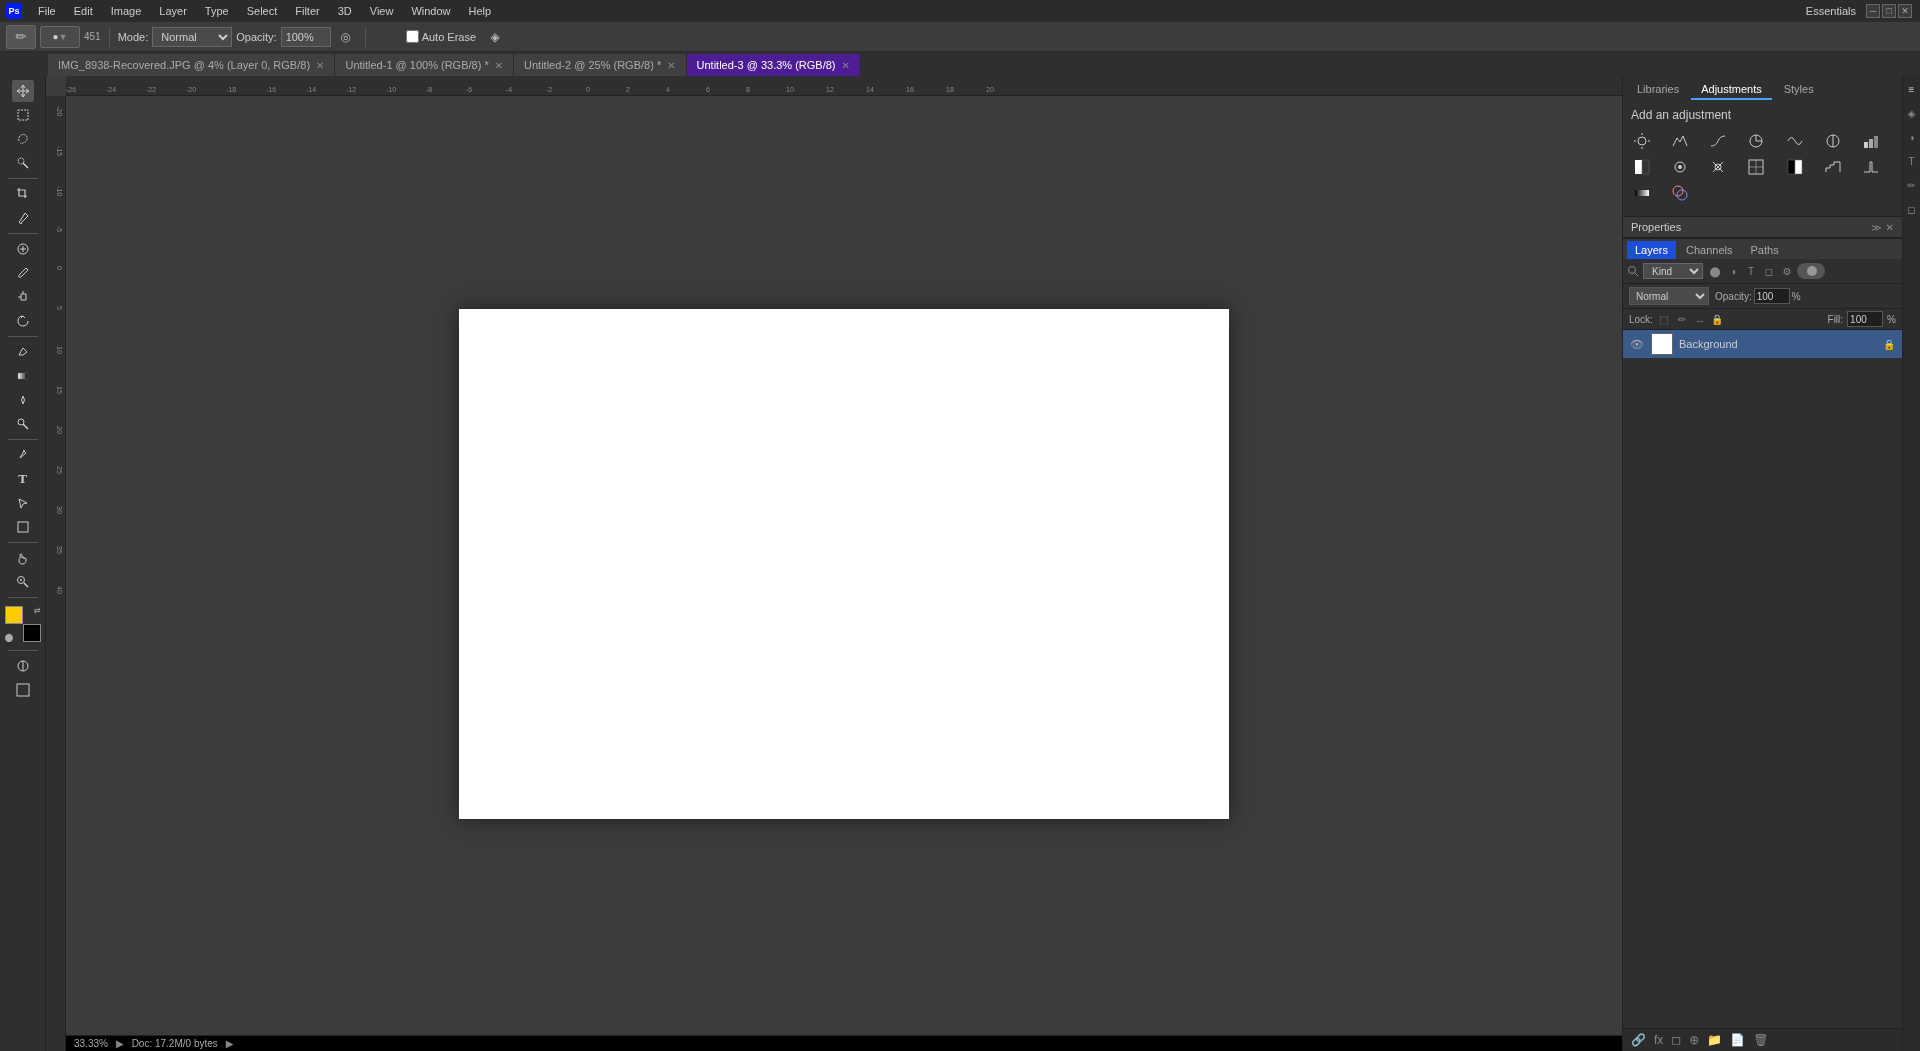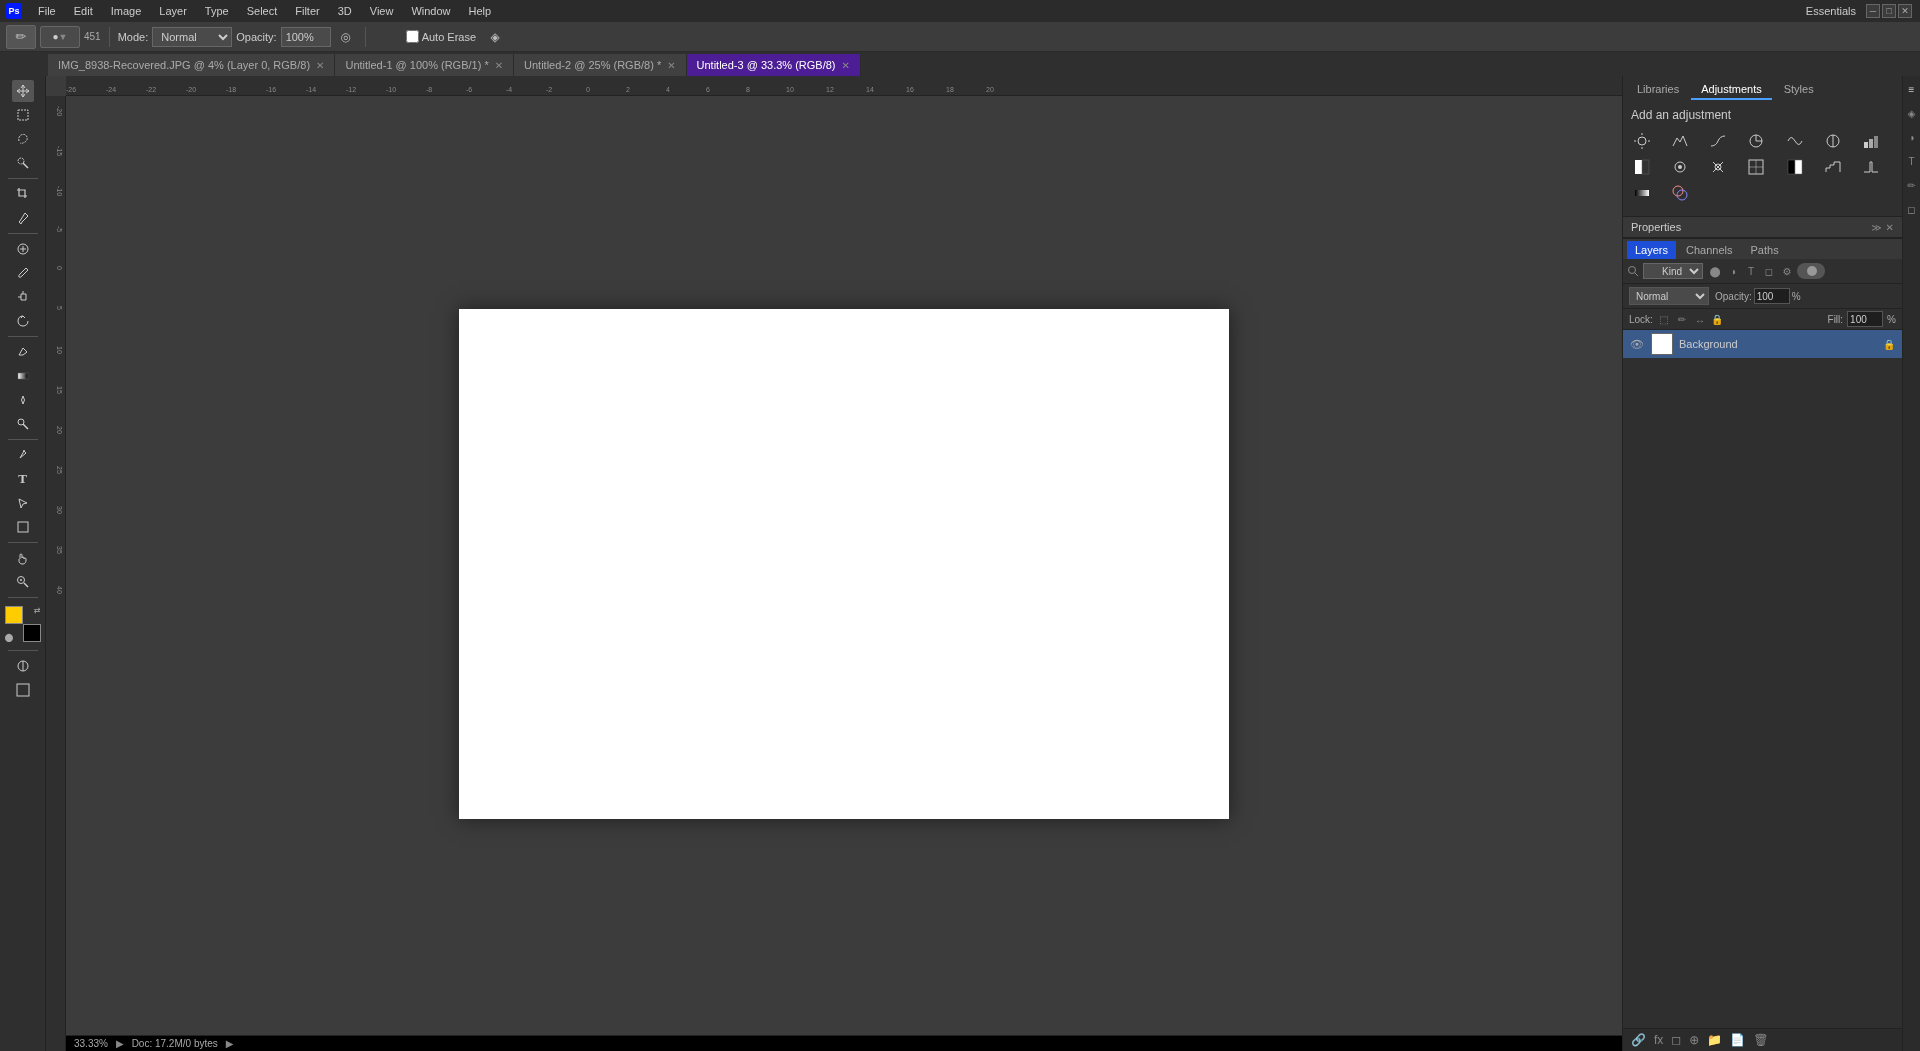--- a/index.html
+++ b/index.html
@@ -149,21 +149,21 @@
   </div>
   <div class="toolbar-icon-btn" style="margin-left:4px;">◈</div>
 </div>
 
 <div id="tabs-bar">
   <div class="tab">
     <span>IMG_8938-Recovered.JPG @ 4% (Layer 0, RGB/8)</span>
     <span class="tab-close">✕</span>
   </div>
   <div class="tab">
-    <span>Untitled-1 @ 100% (RGB/1) *</span>
+    <span>Untitled-1 @ 100% (RGB/8) *</span>
     <span class="tab-close">✕</span>
   </div>
   <div class="tab">
     <span>Untitled-2 @ 25% (RGB/8) *</span>
     <span class="tab-close">✕</span>
   </div>
   <div class="tab active">
     <span>Untitled-3 @ 33.3% (RGB/8)</span>
     <span class="tab-close">✕</span>
   </div>
@@ -519,21 +519,21 @@
         <div class="layers-tab-bar">
           <div class="layers-tab active">Layers</div>
           <div class="layers-tab">Channels</div>
           <div class="layers-tab">Paths</div>
         </div>
         <div class="layers-search">
           <svg width="12" height="12" viewBox="0 0 12 12">
               <circle cx="5" cy="5" r="3.5" fill="none" stroke="#888" stroke-width="1"></circle>
               <line x1="7.5" y1="7.5" x2="11" y2="11" stroke="#888" stroke-width="1"></line>
             </svg>
-          <select class="toolbar-select" style="width:60px;height:16px;font-size:10px;text-align:right;">
+          <select class="toolbar-select" style="width:60px;height:16px;font-size:10px;">
             <option>Kind</option>
           </select>
           <div class="layers-search-icons">
             <div style="width:16px;height:16px;display:flex;align-items:center;justify-content:center;color:#888;font-size:10px;cursor:pointer;">⬤</div>
             <div style="width:16px;height:16px;display:flex;align-items:center;justify-content:center;color:#888;font-size:10px;cursor:pointer;">◑</div>
             <div style="width:16px;height:16px;display:flex;align-items:center;justify-content:center;color:#888;font-size:10px;cursor:pointer;">T</div>
             <div style="width:16px;height:16px;display:flex;align-items:center;justify-content:center;color:#888;font-size:10px;cursor:pointer;">◻</div>
             <div style="width:16px;height:16px;display:flex;align-items:center;justify-content:center;color:#888;font-size:10px;cursor:pointer;">⚙</div>
             <div style="width:28px;height:16px;display:flex;align-items:center;justify-content:center;background:#555;border-radius:8px;cursor:pointer;">
               <div style="width:10px;height:10px;background:#999;border-radius:50%;margin-left:2px;"></div>

